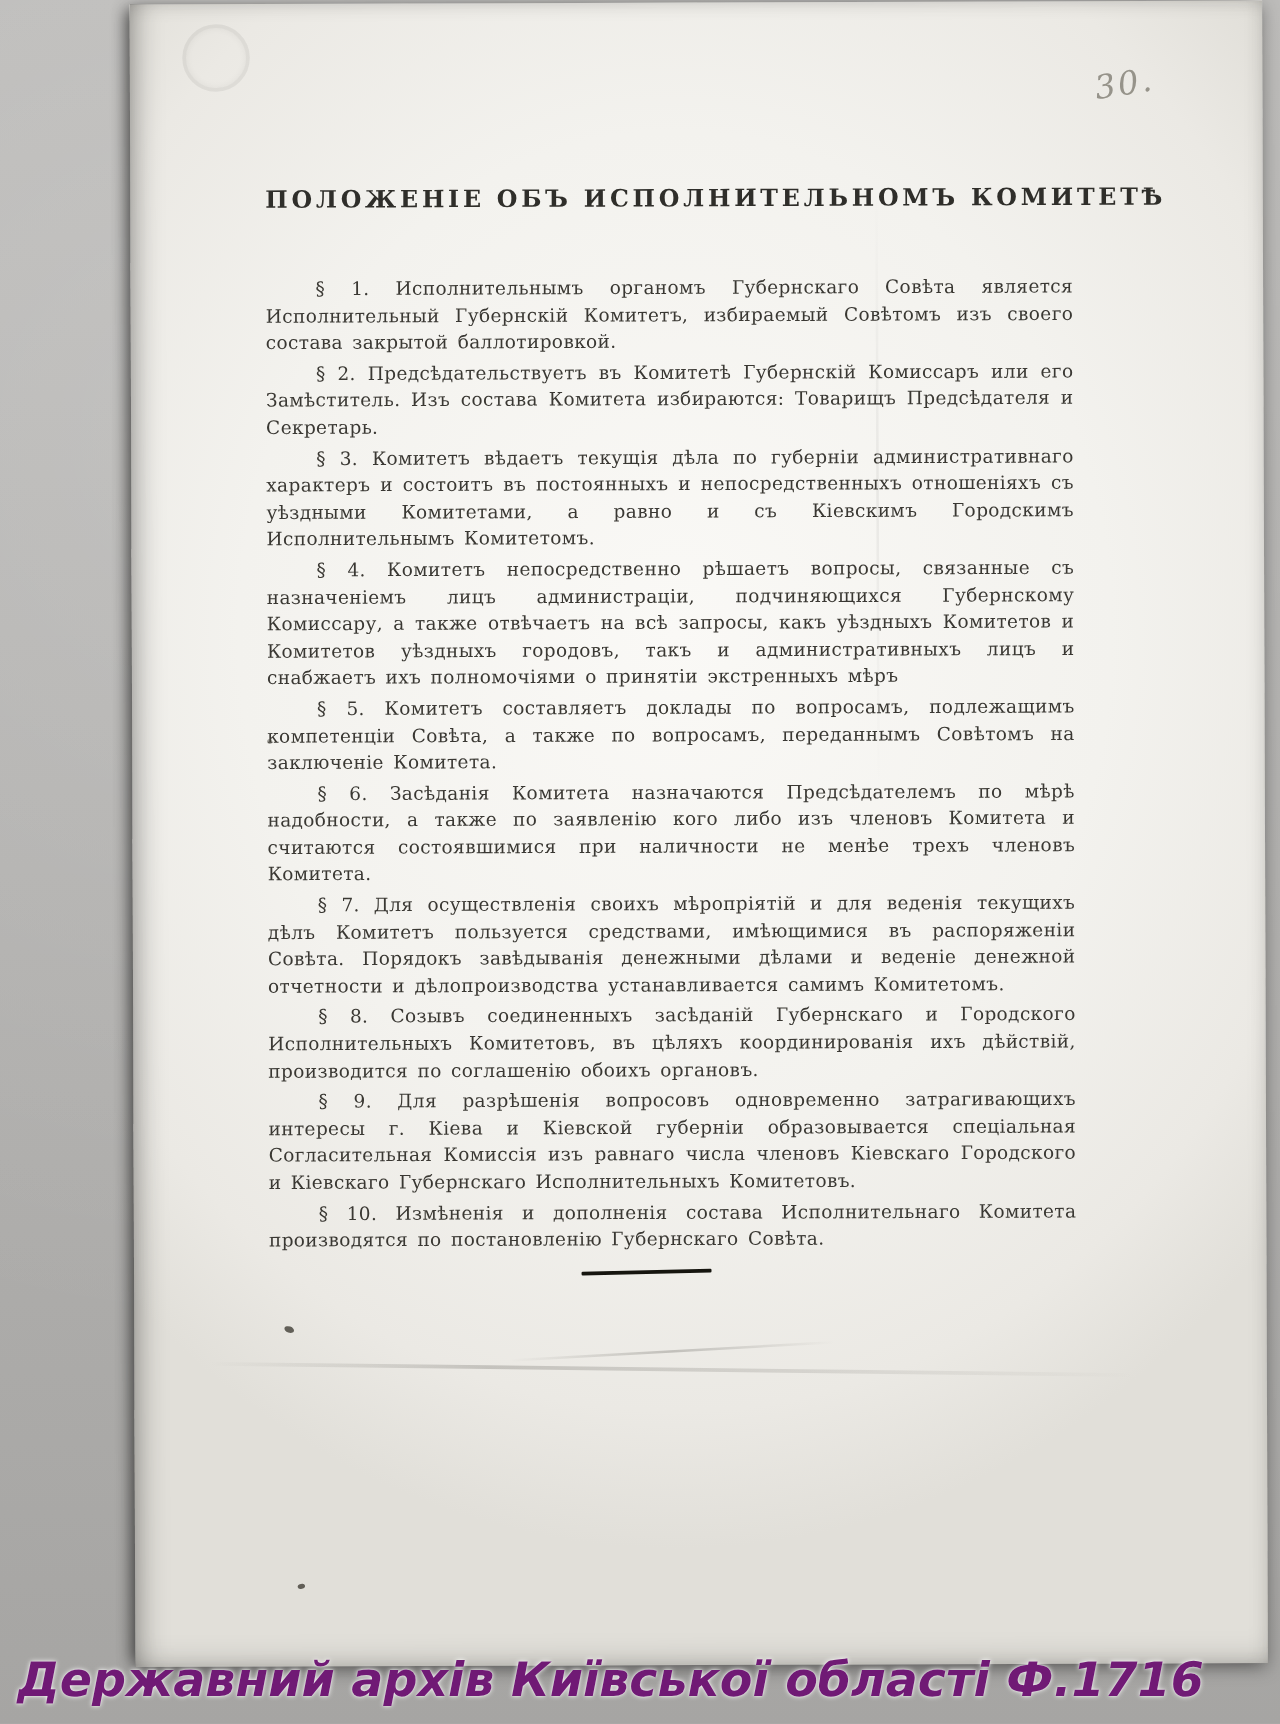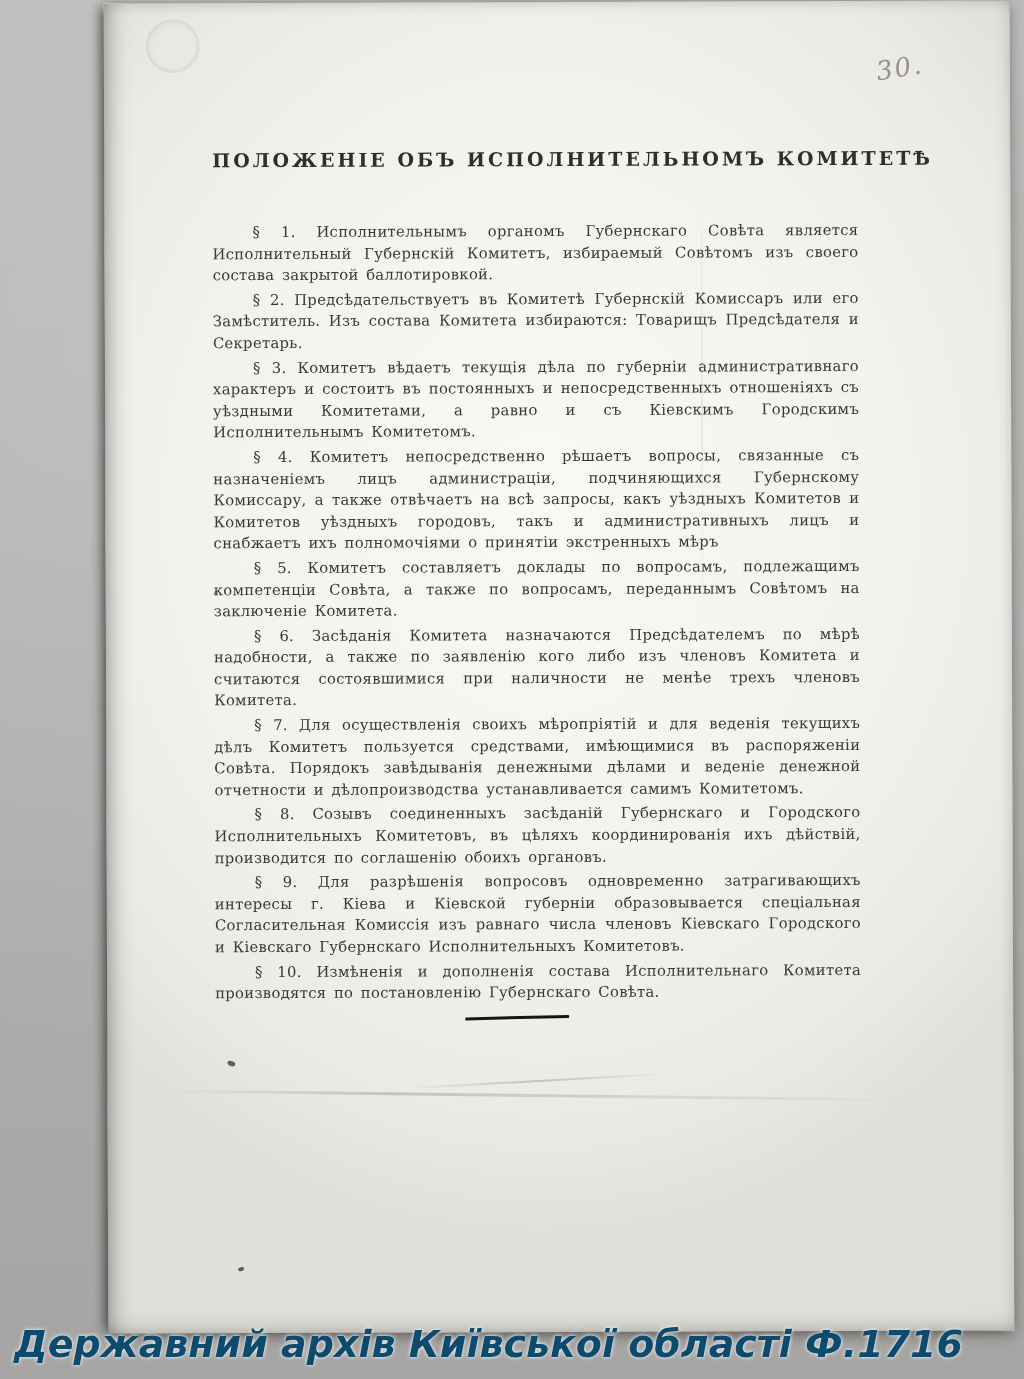--- a/index.html
+++ b/index.html
@@ -74,21 +74,21 @@
 
   .spot { position:absolute; background:#4a483f; border-radius:50%; opacity:0.85; }
   .spot1 { left:120px; top:1058px; width:8px; height:5px; transform:rotate(20deg); }
   .spot2 { left:130px; top:1264px; width:6px; height:4px; transform:rotate(-15deg); }
   .spot3 { left:108px; top:588px; width:4px; height:4px; opacity:0.5; }
 
   .watermark {
     position:absolute; left:14px; top:1322px;
     font-family:"DejaVu Sans", sans-serif;
     font-weight:bold; font-style:italic;
-    font-size:38px; color:#0c4a6e; white-space:nowrap;
+    font-size:38px; color:#701a75; white-space:nowrap;
     text-shadow:0 0 4px rgba(255,255,255,0.95), 0 0 1px rgba(255,255,255,0.9);
   }
 </style>
 </head>
 <body>
 
 <div class="paper">
 
   <div class="seal"></div>
 

